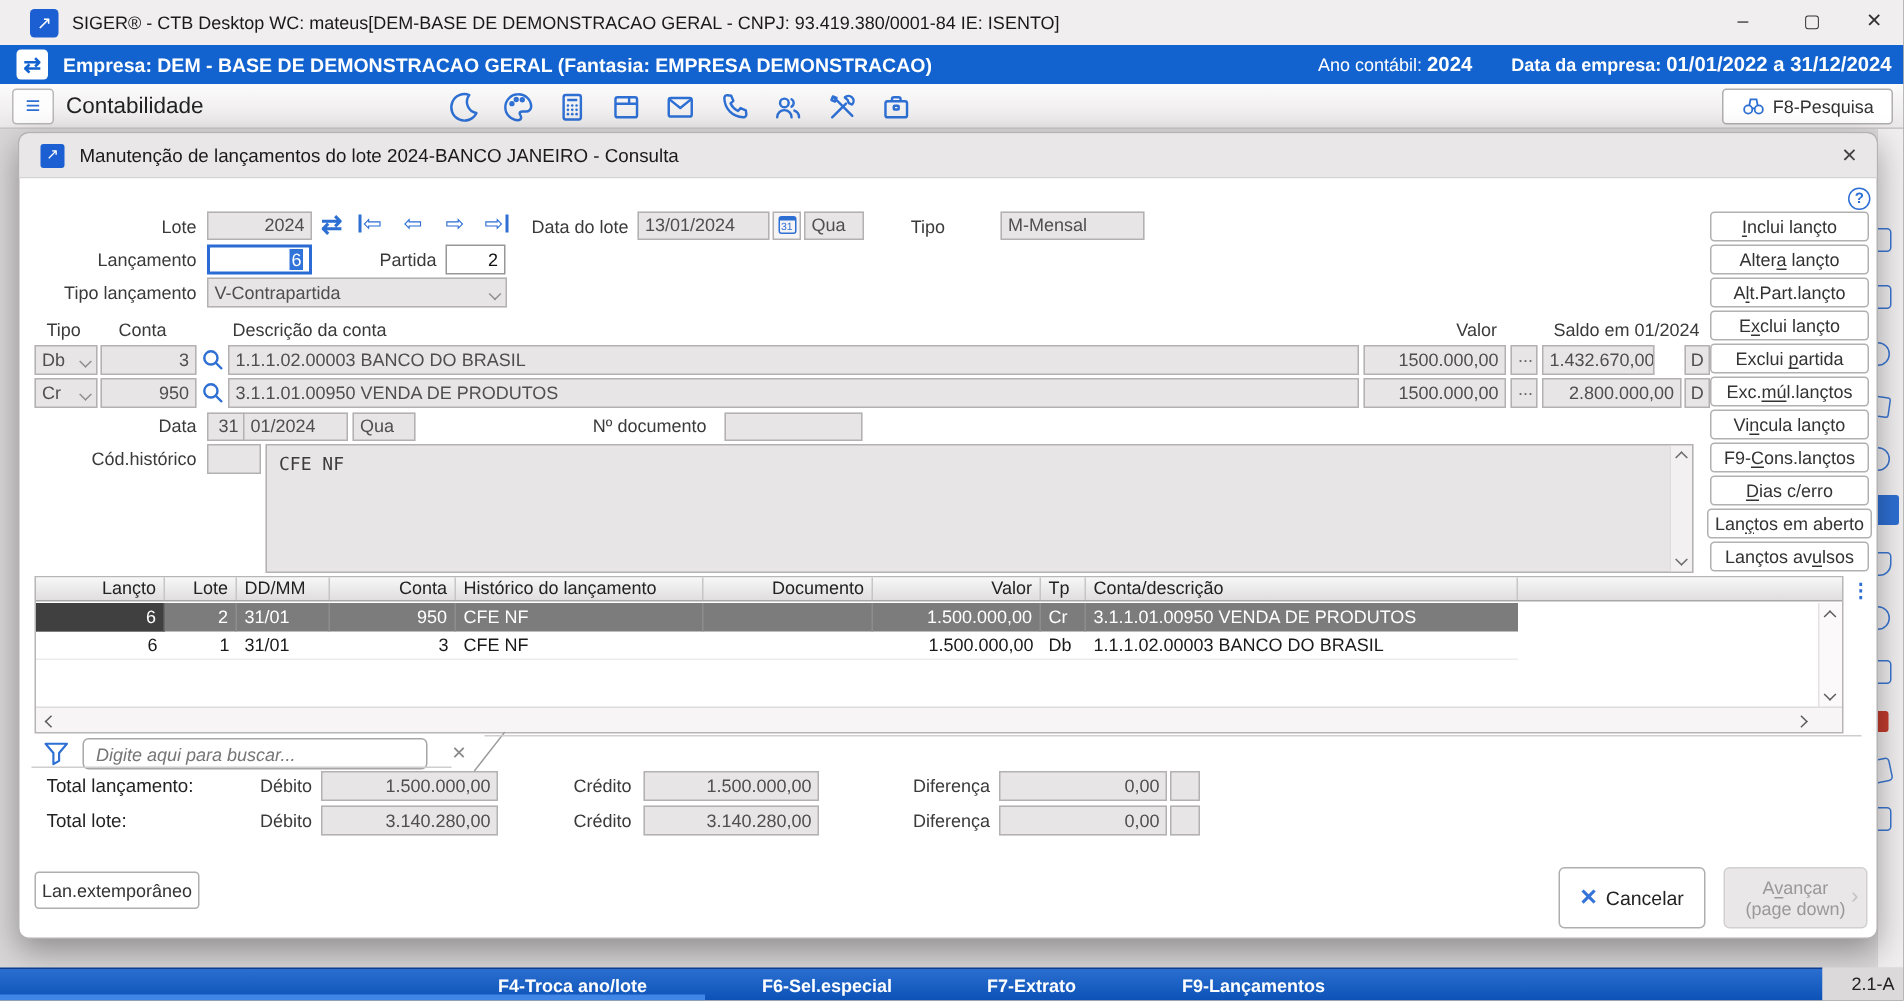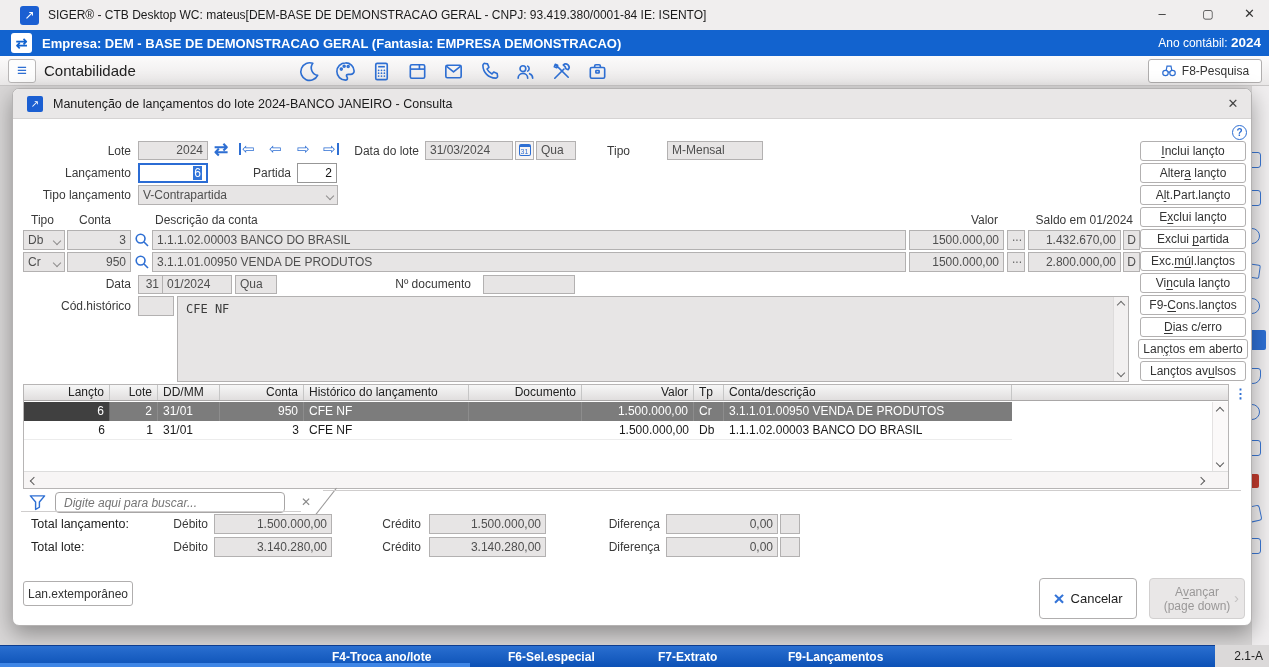--- a/index.html
+++ b/index.html
@@ -35,20 +35,21 @@
     <div class="abs" style="left:1140px;top:0;width:44px;height:30px;text-align:center;line-height:28px;font-size:13px;color:#333;"><span>–</span></div>
     <div class="abs" style="left:1186px;top:0;width:44px;height:30px;text-align:center;line-height:28px;font-size:12px;color:#333;"><span>▢</span></div>
     <div class="abs" style="left:1230px;top:0;width:39px;height:30px;text-align:center;line-height:28px;font-size:13px;color:#333;"><span>✕</span></div>
   </div>
 
   <div class="abs" style="left:0;top:30px;width:1269px;height:26px;background:#1263cf;">
     <div class="abs" style="left:11px;top:3px;width:21px;height:20px;background:#fff;border-radius:3px;color:#1263cf;font-size:14px;line-height:20px;text-align:center;font-weight:bold;">⇄</div>
     <div class="lbl" style="left:42px;top:6px;color:#fff;font-weight:bold;font-size:13px;">Empresa: DEM - BASE DE DEMONSTRACAO GERAL (Fantasia: EMPRESA DEMONSTRACAO)</div>
     <div class="abs" style="right:8px;top:5px;display:flex;gap:26px;color:#fff;font-size:12px;align-items:baseline;">
       <div><span style="font-weight:normal;">Ano contábil:</span>&nbsp;<span style="font-weight:bold;font-size:13.5px;">2024</span></div>
+      <div><span style="font-weight:bold;">Data da empresa:</span>&nbsp;<span style="font-weight:bold;font-size:13.5px;">01/01/2022 a 31/12/2024</span></div>
     </div>
   </div>
 
   <div class="abs" style="left:0;top:56px;width:1269px;height:30px;background:linear-gradient(#fcfbfb,#eae8e8);border-bottom:1px solid #c9c7c7;">
     <div class="abs" style="left:8px;top:3px;width:28px;height:24px;border:1px solid #b9b7b7;border-radius:3px;background:#fdfdfd;color:#2e6fd3;font-size:17px;line-height:22px;text-align:center;"><span>≡</span></div>
     <div class="lbl" style="left:44px;top:6px;font-size:15px;color:#222;">Contabilidade</div>
 
     <div class="abs" style="left:298px;top:58px;top:4px;display:flex;gap:13px;">
       <span>
           <svg width="23" height="23" viewBox="0 0 24 24" fill="none" stroke="#2e6fd3" stroke-width="1.7" stroke-linecap="round" stroke-linejoin="round">
@@ -161,21 +162,21 @@
 
     <div class="lbl r" style="left:60px;top:55px;width:58px;">Lote</div>
     <div class="fld r" style="left:125px;top:52px;width:70px;height:19px;"><span>2024</span></div>
     <div class="abs blueico" style="left:201px;top:50px;font-size:17px;font-weight:bold;"><span>⇄</span></div>
     <div class="abs" style="left:226px;top:51px;color:#2e6fd3;font-size:15px;"><span style="display:inline-block;width:2px;height:12px;background:#2e6fd3;margin-right:1px;vertical-align:-1px;"></span><span>⇦</span></div>
     <div class="abs blueico" style="left:256px;top:51px;font-size:15px;"><span>⇦</span></div>
     <div class="abs blueico" style="left:284px;top:51px;font-size:15px;"><span>⇨</span></div>
     <div class="abs" style="left:310px;top:51px;color:#2e6fd3;font-size:15px;"><span>⇨</span><span style="display:inline-block;width:2px;height:12px;background:#2e6fd3;margin-left:1px;vertical-align:-1px;"></span></div>
 
     <div class="lbl r" style="left:330px;top:55px;width:76px;">Data do lote</div>
-    <div class="fld" style="left:412px;top:52px;width:88px;height:19px;"><span>31/03/2024</span></div>
+    <div class="fld" style="left:412px;top:52px;width:88px;height:19px;"><span>13/01/2024</span></div>
     <div class="abs" style="left:502px;top:52px;width:19px;height:19px;border:1px solid #b3b1b1;background:#f6f4f4;">
       <div style="margin:2px auto 0;width:12px;height:12px;border:1.3px solid #2e6fd3;border-radius:2px;font-size:7px;line-height:10px;text-align:center;color:#2e6fd3;border-top-width:3px;box-sizing:border-box;">31</div>
     </div>
     <div class="fld" style="left:523px;top:52px;width:40px;height:19px;"><span>Qua</span></div>
 
     <div class="lbl r" style="left:575px;top:55px;width:42px;">Tipo</div>
     <div class="fld" style="left:625px;top:52px;width:96px;height:19px;margin-left:29px;"><span>M-Mensal</span></div>
 
     <div class="lbl r" style="left:38px;top:77px;width:80px;">Lançamento</div>
     <div class="fld fldw r" style="left:125px;top:74px;width:70px;height:20px;border:2px solid #2b6cd4;line-height:16px;"><span style="background:#3174d9;color:#fff;padding:0 1px;">6</span></div>
@@ -195,21 +196,21 @@
     <div class="fld r" style="left:54px;top:141px;width:64px;height:20px;line-height:18px;"><span>3</span></div>
     <span class="abs" style="left:121px;top:143px;">
         <svg width="16" height="16" viewBox="0 0 16 16" fill="none" stroke="#2e6fd3" stroke-width="1.6">
           <circle cx="6.6" cy="6.6" r="4.4"></circle>
           <line x1="10" y1="10" x2="14" y2="14"></line>
         </svg>
       </span>
     <div class="fld" style="left:139px;top:141px;width:754px;height:20px;line-height:18px;"><span>1.1.1.02.00003 BANCO DO BRASIL</span></div>
     <div class="fld r" style="left:896px;top:141px;width:95px;height:20px;line-height:18px;"><span>1500.000,00</span></div>
     <div class="fld" style="left:994px;top:141px;width:18px;height:20px;text-align:center;line-height:13px;color:#666;"><span>...</span></div>
-    <div class="fld r" style="left:1015px;top:141px;width:93px;height:20px;line-height:18px;"><span>1.432.670,00</span></div>
+    <div class="fld r" style="left:1015px;top:141px;width:75px;height:20px;line-height:18px;"><span>1.432.670,00</span></div>
     <div class="fld" style="left:1110px;top:141px;width:17px;height:20px;text-align:center;line-height:18px;padding:0;"><span>D</span></div>
 
     <div class="fld" style="left:10px;top:163px;width:42px;height:20px;line-height:18px;"><span>Cr</span><span class="cv cv-d ddchev" style="border-color:#8f8d8d;"></span></div>
     <div class="fld r" style="left:54px;top:163px;width:64px;height:20px;line-height:18px;"><span>950</span></div>
     <span class="abs" style="left:121px;top:165px;">
         <svg width="16" height="16" viewBox="0 0 16 16" fill="none" stroke="#2e6fd3" stroke-width="1.6">
           <circle cx="6.6" cy="6.6" r="4.4"></circle>
           <line x1="10" y1="10" x2="14" y2="14"></line>
         </svg>
       </span>

